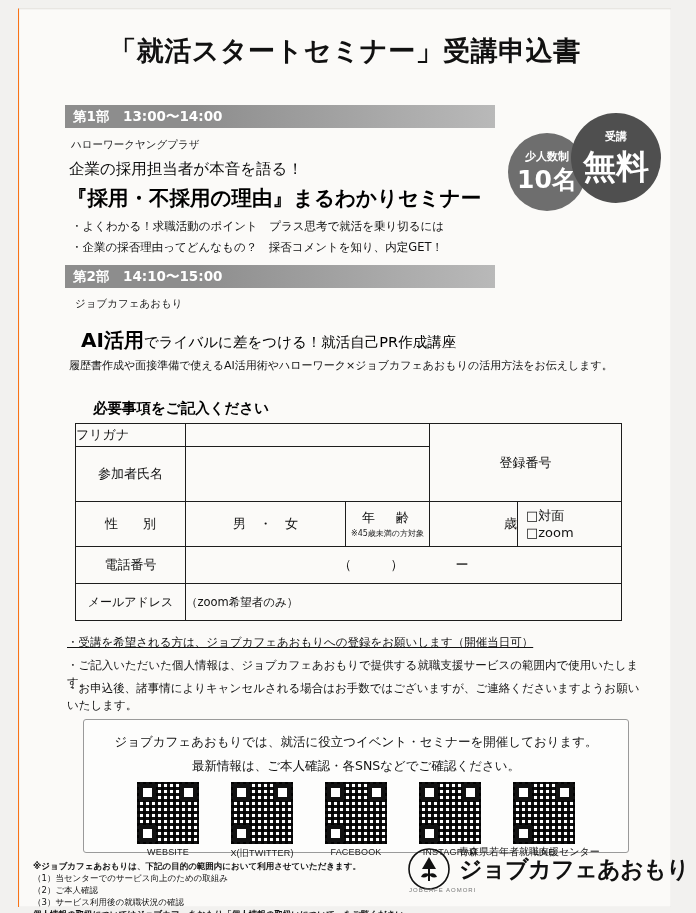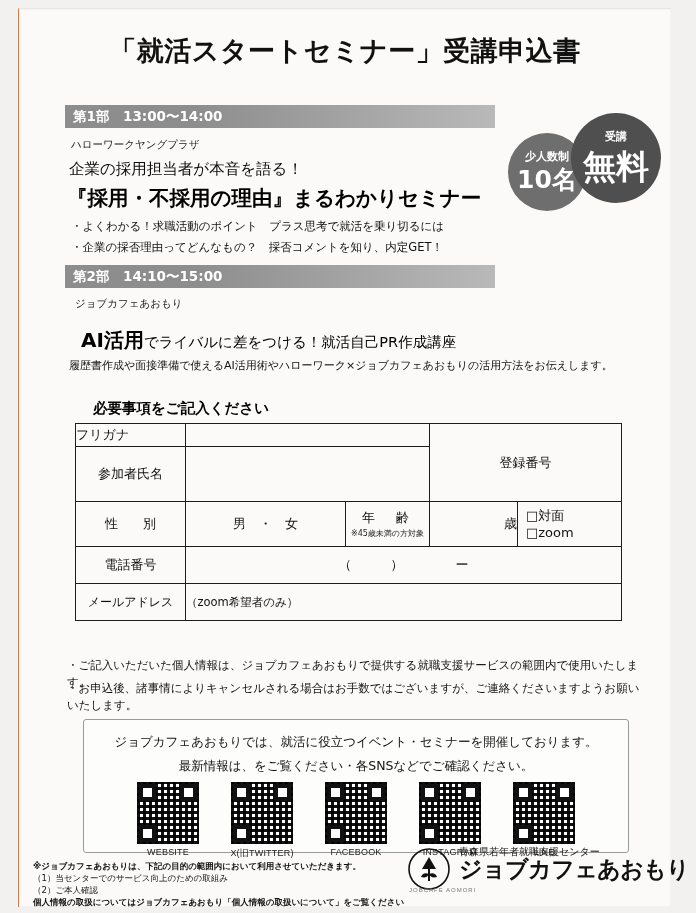--- a/index.html
+++ b/index.html
@@ -388,26 +388,29 @@
           <tr>
             <td class="c-lbl" style="height:36px; font-size:12px;">メールアドレス</td>
             <td colspan="4" class="cell-pad" style="font-size:11.5px;">
               <span>（zoom希望者のみ）</span>
               <span></span>
             </td>
           </tr>
         </tbody>
       </table>
 
+      <div class="notice underline" style="left:48px; top:625px; width:580px;">
+        <span>・受講を希望される方は、ジョブカフェあおもりへの登録をお願いします（開催当日可）</span>
+      </div>
       <div class="notice" style="left:48px; top:648px; width:590px;">・ご記入いただいた個人情報は、ジョブカフェあおもりで提供する就職支援サービスの範囲内で使用いたします。</div>
       <div class="notice" style="left:48px; top:671px; width:580px;">・お申込後、諸事情によりキャンセルされる場合はお手数ではございますが、ご連絡くださいますようお願いいたします。</div>
 
       <div class="promo" style="left:64px; top:710px; width:544px; height:132px;">
         <div class="promo-line" style="top:14px;">ジョブカフェあおもりでは、就活に役立つイベント・セミナーを開催しております。</div>
-        <div class="promo-line" style="top:38px;">最新情報は、をご覧ください・各SNSなどでご確認ください。</div>
+        <div class="promo-line" style="top:38px;">最新情報は、ご本人確認・各SNSなどでご確認ください。</div>
         <div class="qr-row" style="top:62px;">
           <div class="qr-item">
             <div class="qr">
                 <i></i>
               </div>
             <div class="qr-cap">WEBSITE</div>
           </div>
           <div class="qr-item">
             <div class="qr">
                 <i></i>
@@ -432,20 +435,21 @@
               </div>
             <div class="qr-cap">LINE</div>
           </div>
         </div>
       </div>
 
       <div class="footer-text" style="left:14px; top:851px; width:400px;">
         <div class="b">※ジョブカフェあおもりは、下記の目的の範囲内において利用させていただきます。</div>
         <div>（1）当センターでのサービス向上のための取組み</div>
         <div>（2）ご本人確認</div>
+        <div>（3）サービス利用後の就職状況の確認</div>
         <div class="b">個人情報の取扱についてはジョブカフェあおもり「個人情報の取扱いについて」をご覧ください</div>
       </div>
 
       <div class="logo-wrap">
         <svg class="logo-mark" viewBox="0 0 44 44">
           <circle cx="22" cy="22" r="20" fill="none" stroke="#111" stroke-width="1.6"></circle>
           <path d="M22 10 L15 22 L29 22 Z" fill="#111"></path>
           <rect x="21" y="20" width="2" height="14" fill="#111"></rect>
           <path d="M22 27 C18 25 15 27 14 30 C18 31 21 30 22 27 Z" fill="#111"></path>
           <path d="M22 27 C26 25 29 27 30 30 C26 31 23 30 22 27 Z" fill="#111"></path>

